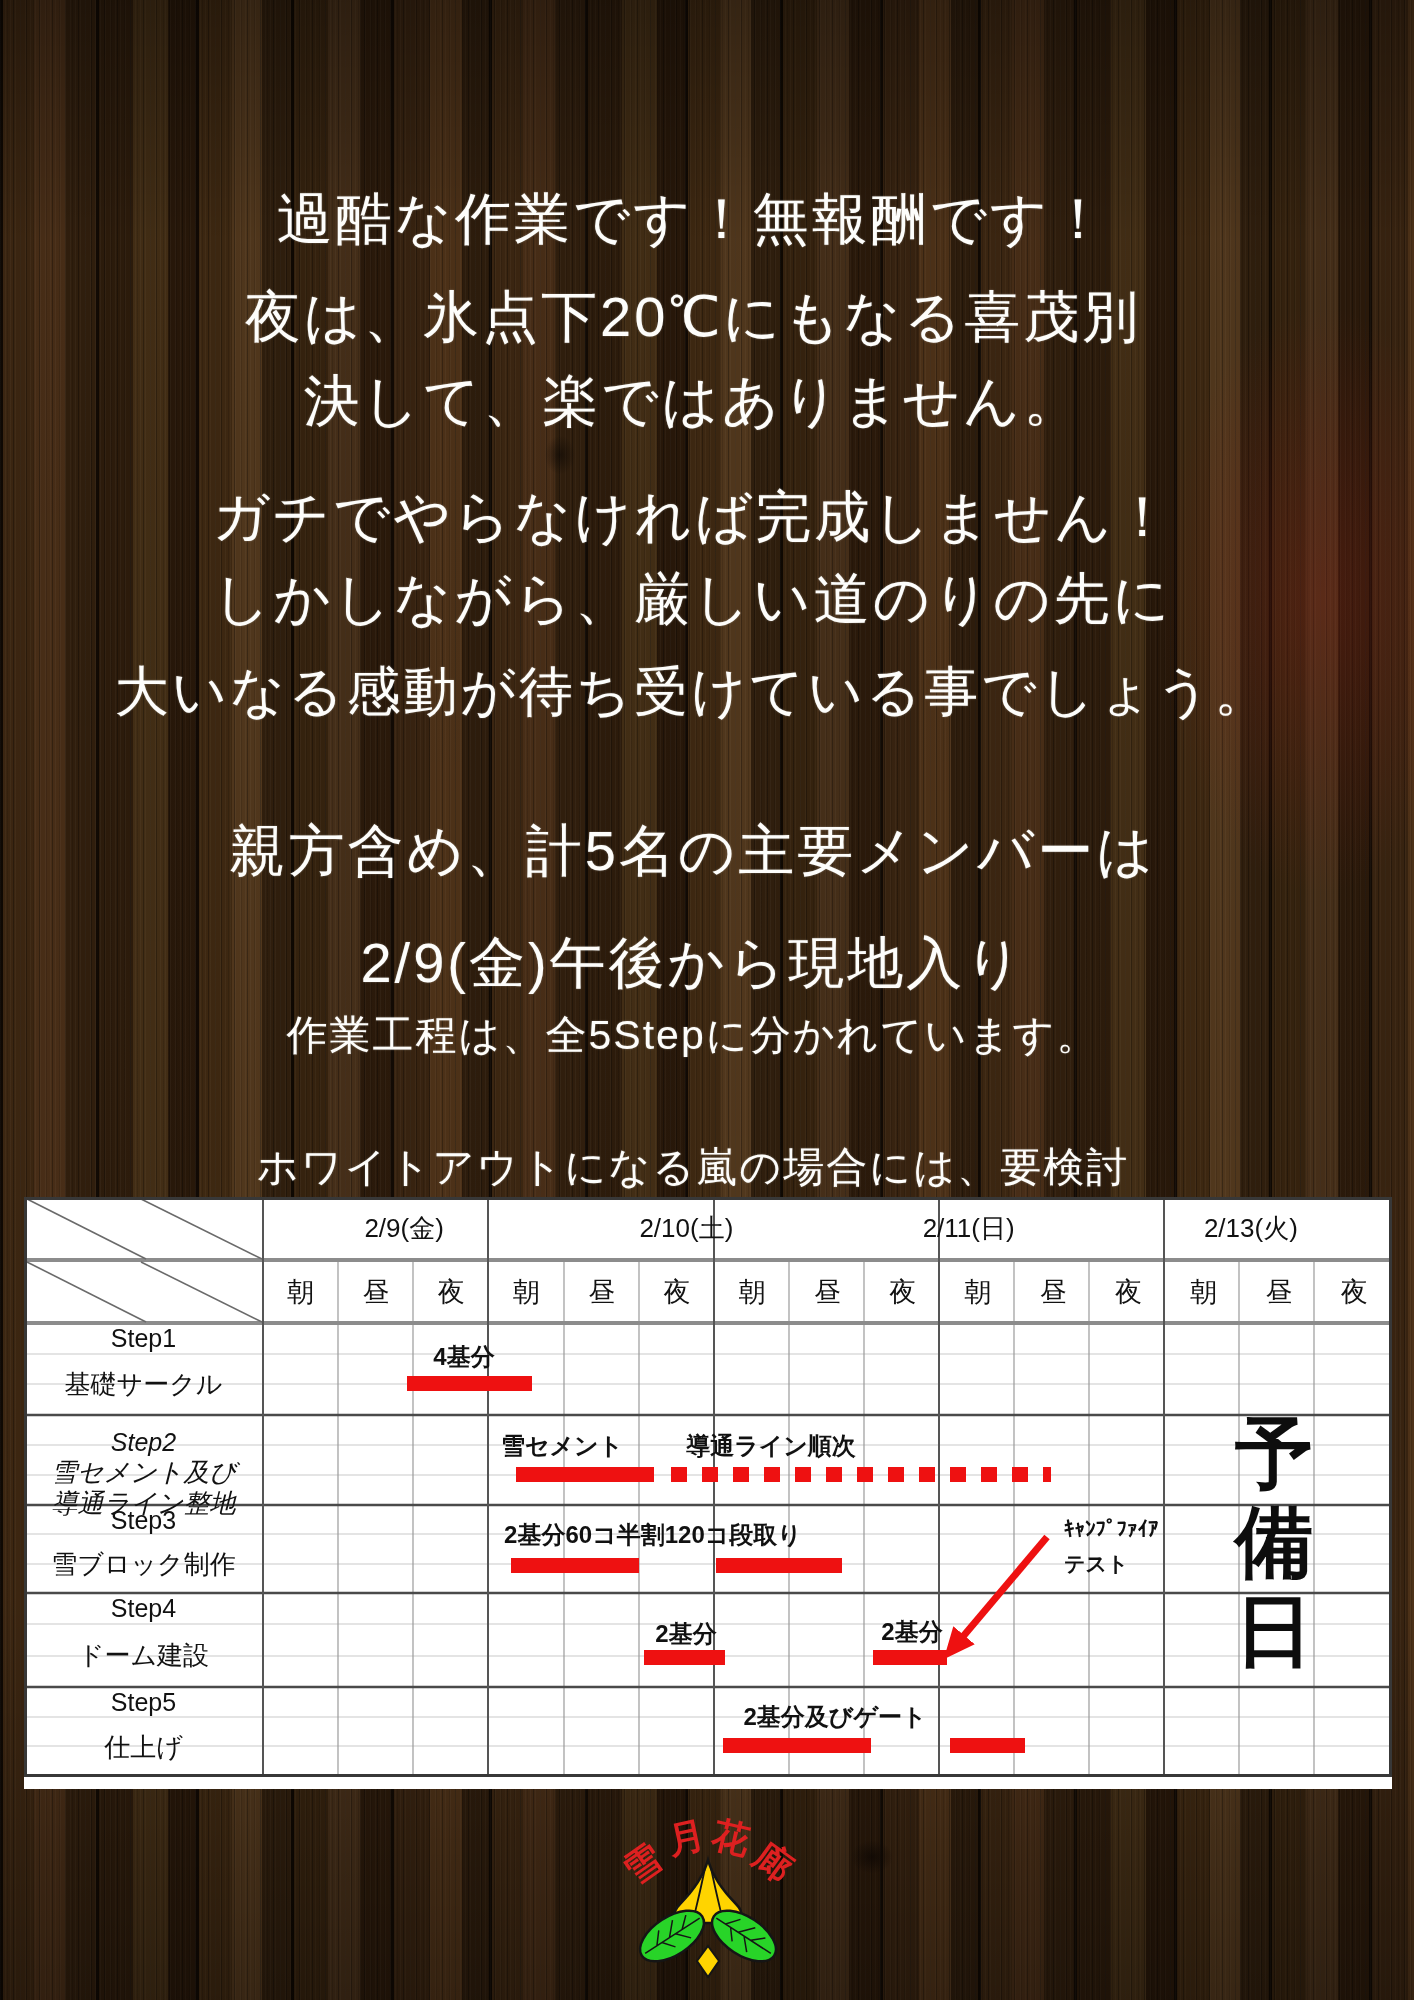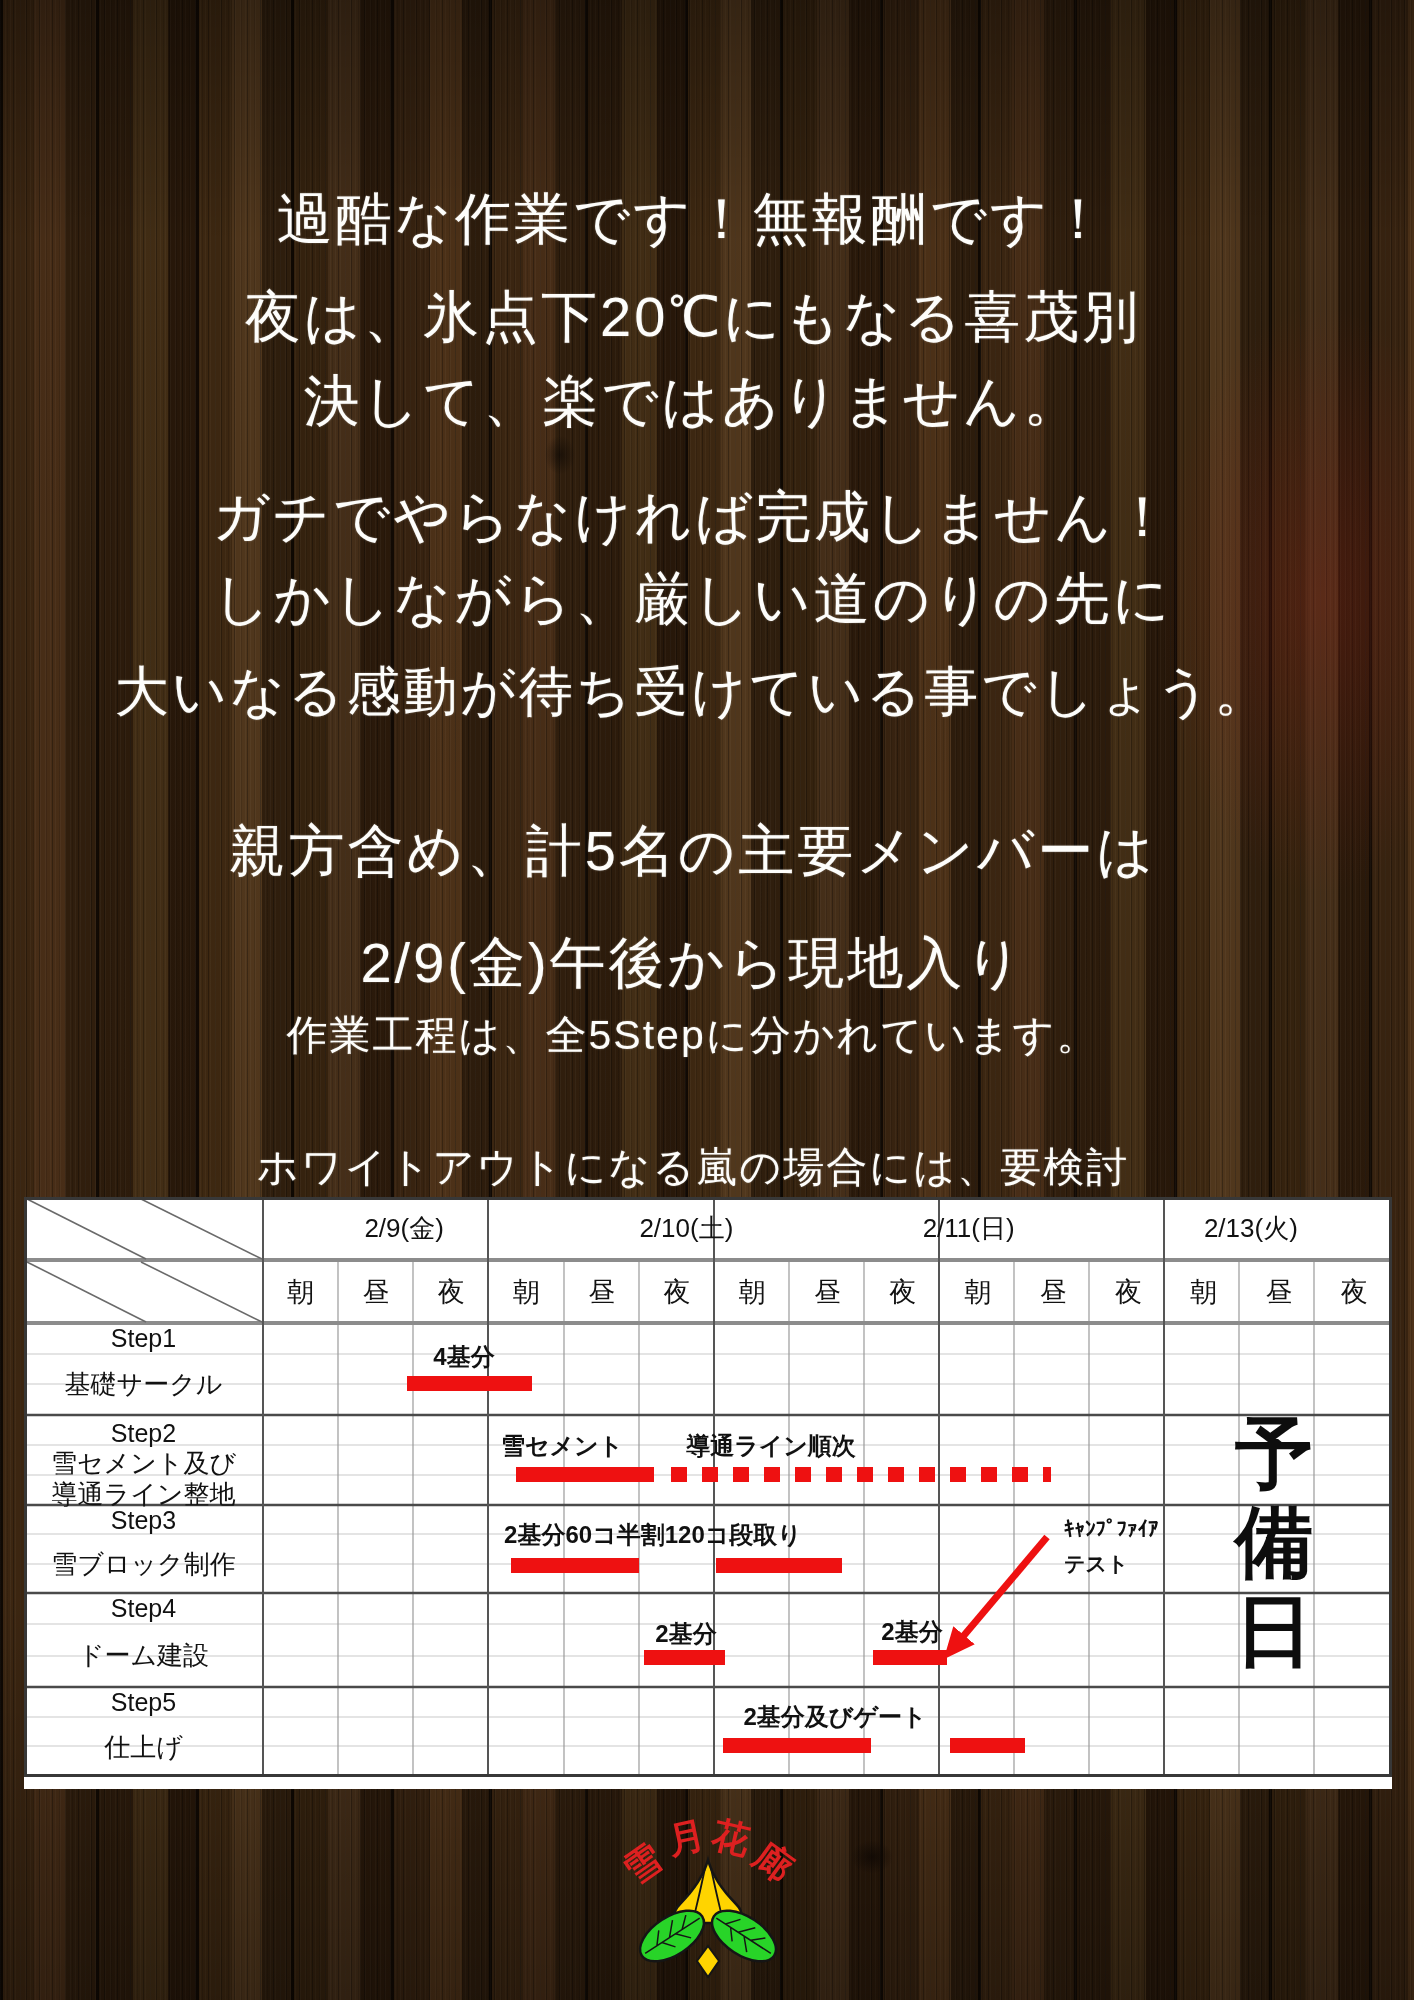--- a/index.html
+++ b/index.html
@@ -158,21 +158,21 @@
       <div class="slot-cell">夜</div>
       <div class="slot-cell">朝</div>
       <div class="slot-cell">昼</div>
       <div class="slot-cell">夜</div>
     </div>
 
     <div class="step-block" style="top:126px;height:92px;">
       <div class="step-no">Step1</div>
       <div class="step-name">基礎サークル</div>
     </div>
-    <div class="step-block" style="top:222px;height:90px;">
+    <div class="step-block" style="top:231px;height:90px;font-style:italic;">
       <div class="step-no">Step2</div>
       <div class="step-name">
           <span>雪セメント及び</span>
           <span>導通ライン整地</span>
         </div>
     </div>
     <div class="step-block" style="top:308px;height:88px;">
       <div class="step-no">Step3</div>
       <div class="step-name">雪ブロック制作</div>
     </div>

